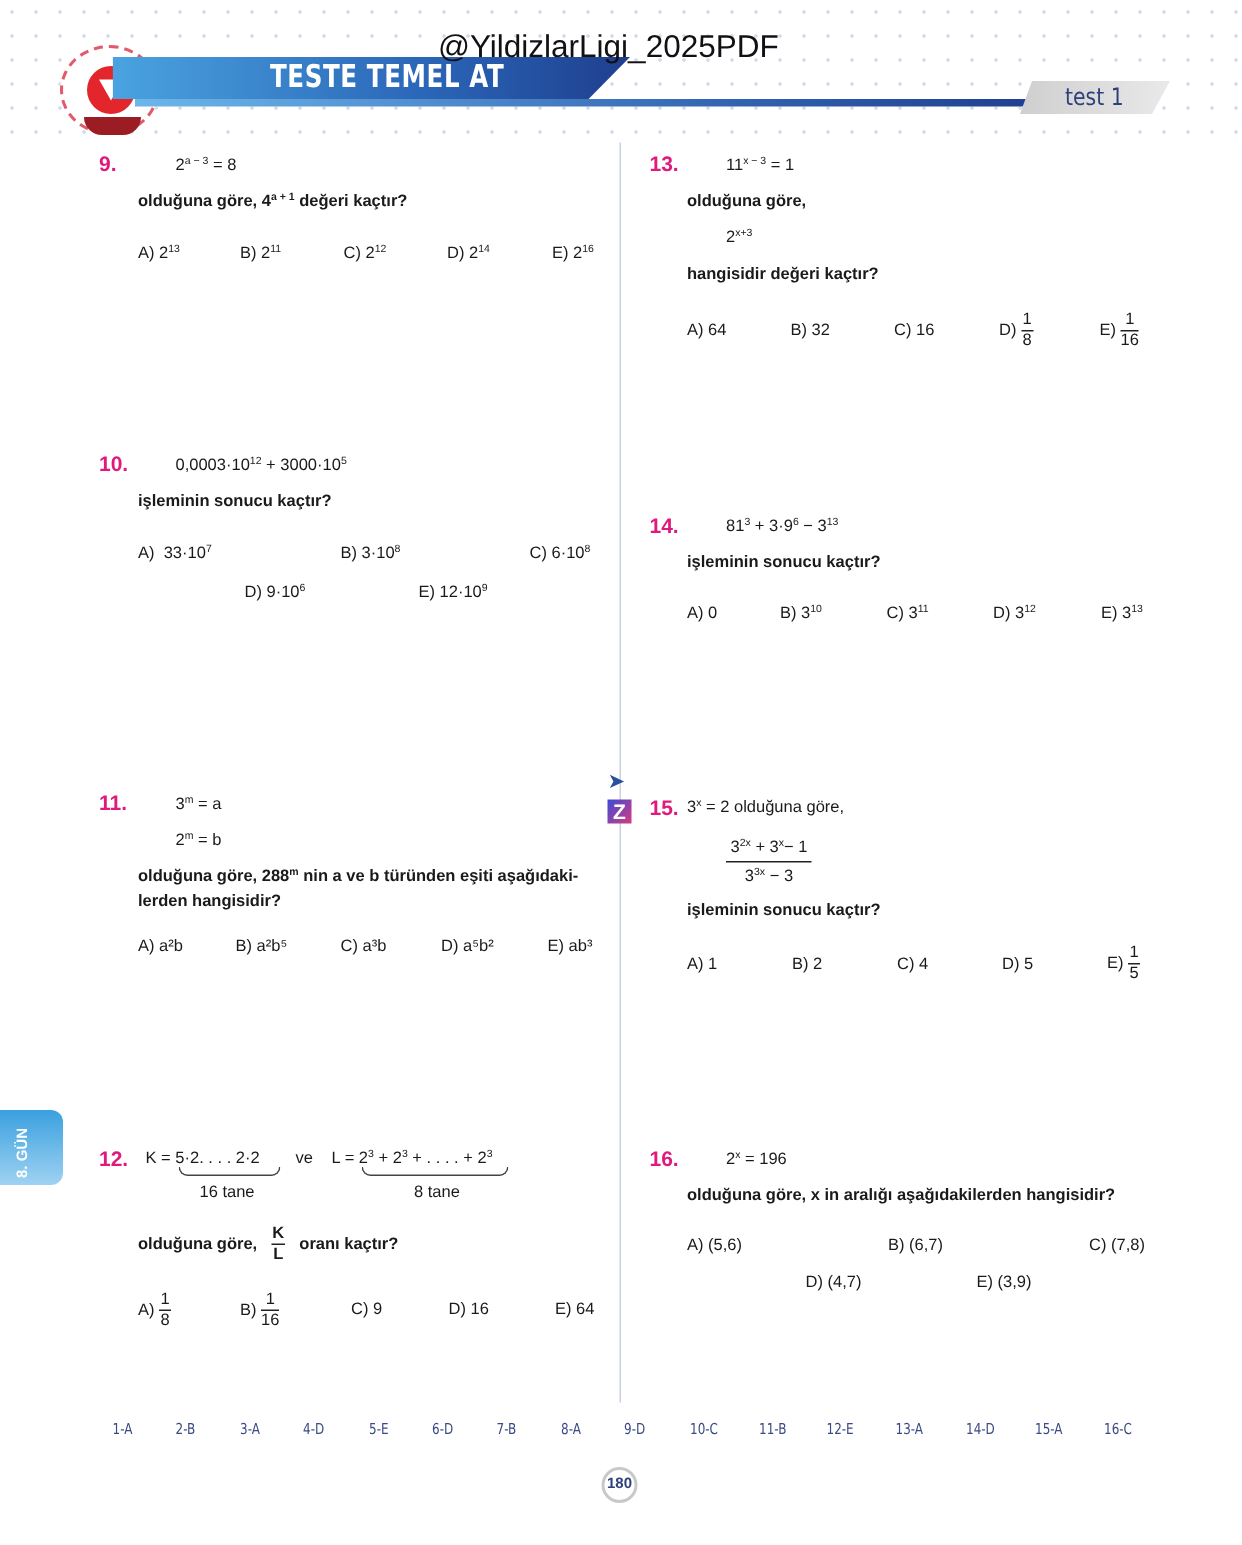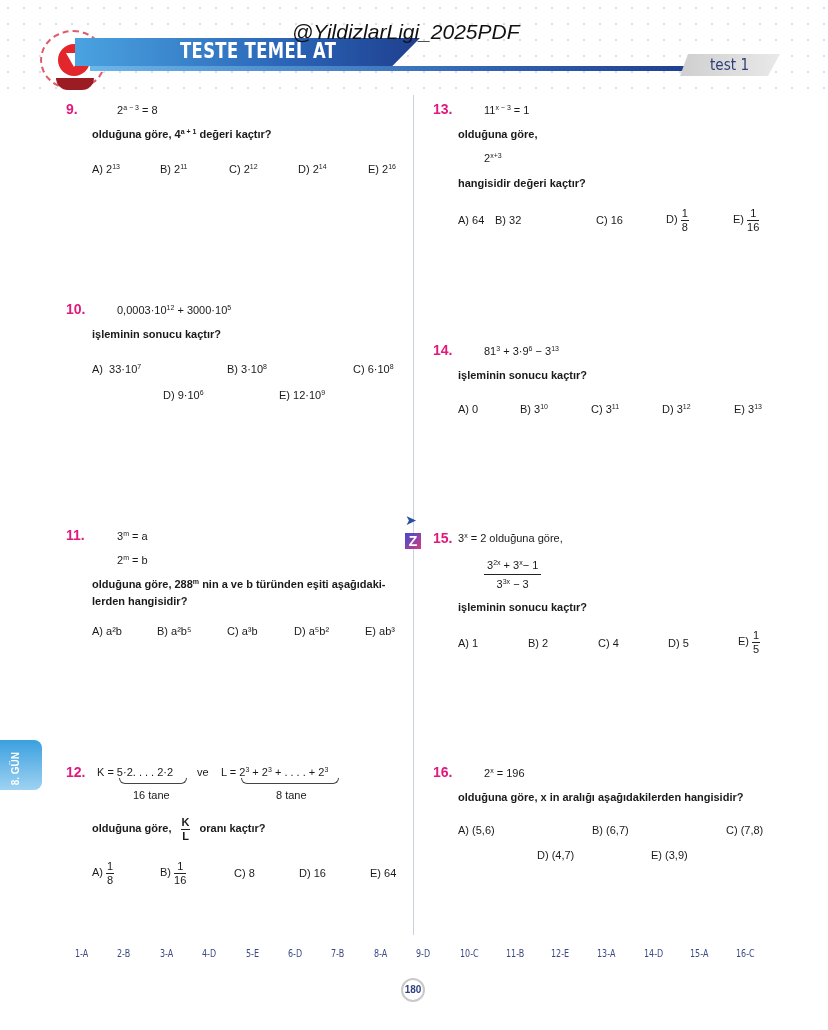--- a/index.html
+++ b/index.html
@@ -19,21 +19,21 @@
   }
   .header-line {
     position: absolute; left: 90px; top: 66px; width: 600px; height: 5px;
     background: linear-gradient(90deg, #6cb6ea, #2f5fae 70%, #1f3f8f);
   }
   .header-title {
     position: absolute; left: 180px; top: 39px; font-family: "DejaVu Sans", sans-serif;
     font-weight: bold; font-size: 21px; color: #fff; letter-spacing: 0.5px; transform: scaleX(0.78); transform-origin: left;
   }
   .watermark {
-    position: absolute; left: 292px; top: 20px; font-size: 21px; color: #111; font-style: italic;
+    position: absolute; left: 292px; top: 20px; font-size: 21px; color: #111;
   }
   .test-badge {
     position: absolute; left: 680px; top: 54px; width: 100px; height: 22px;
     background: linear-gradient(90deg, #cfcfcf, #e9e9e9);
     clip-path: polygon(8% 0, 100% 0, 88% 100%, 0 100%);
   }
   .test-label {
     position: absolute; left: 710px; top: 55px; font-family: "DejaVu Sans", sans-serif;
     font-size: 16px; color: #2f3f7a; transform: scaleX(0.85); transform-origin: left;
   }
@@ -141,31 +141,31 @@
 <div class="eq" style="left:221px;top:766px">L = 2<sup>3</sup> + 2<sup>3</sup> + . . . . + 2<sup>3</sup></div>
 <div class="brace" style="left:241px;top:778px;width:98px"></div>
 <div class="eq" style="left:276px;top:789px">8 tane</div>
 <div class="q bold" style="left:92px;top:816px">
   <span>olduğuna göre,</span>
   <span class="frac" style="margin:0 6px"><span class="n">K</span><span class="d">L</span></span>
   <span>oranı kaçtır?</span>
 </div>
 <div class="opt" style="left:92px;top:860px">A) <span class="frac"><span class="n">1</span><span class="d">8</span></span></div>
 <div class="opt" style="left:160px;top:860px">B) <span class="frac"><span class="n">1</span><span class="d">16</span></span></div>
-<div class="opt" style="left:234px;top:867px">C) 8</div>
+<div class="opt" style="left:234px;top:867px">C) 9</div>
 <div class="opt" style="left:299px;top:867px">D) 16</div>
 <div class="opt" style="left:370px;top:867px">E) 64</div>
 
 <div class="qnum" style="left:433px;top:101px">13.</div>
 <div class="eq" style="left:484px;top:104px">11<sup>x − 3</sup> = 1</div>
 <div class="q bold" style="left:458px;top:128px">olduğuna göre,</div>
 <div class="eq" style="left:484px;top:152px">2<sup>x+3</sup></div>
 <div class="q bold" style="left:458px;top:177px">hangisidir değeri kaçtır?</div>
 <div class="opt" style="left:458px;top:214px">A) 64</div>
-<div class="opt" style="left:495px;top:214px">B) 32</div>
+<div class="opt" style="left:527px;top:214px">B) 32</div>
 <div class="opt" style="left:596px;top:214px">C) 16</div>
 <div class="opt" style="left:666px;top:207px">D) <span class="frac"><span class="n">1</span><span class="d">8</span></span></div>
 <div class="opt" style="left:733px;top:207px">E) <span class="frac"><span class="n">1</span><span class="d">16</span></span></div>
 
 <div class="qnum" style="left:433px;top:342px">14.</div>
 <div class="eq" style="left:484px;top:345px">81<sup>3</sup> + 3·9<sup>6</sup> − 3<sup>13</sup></div>
 <div class="q bold" style="left:458px;top:369px">işleminin sonucu kaçtır?</div>
 <div class="opt" style="left:458px;top:403px">A) 0</div>
 <div class="opt" style="left:520px;top:403px">B) 3<sup>10</sup></div>
 <div class="opt" style="left:591px;top:403px">C) 3<sup>11</sup></div>

